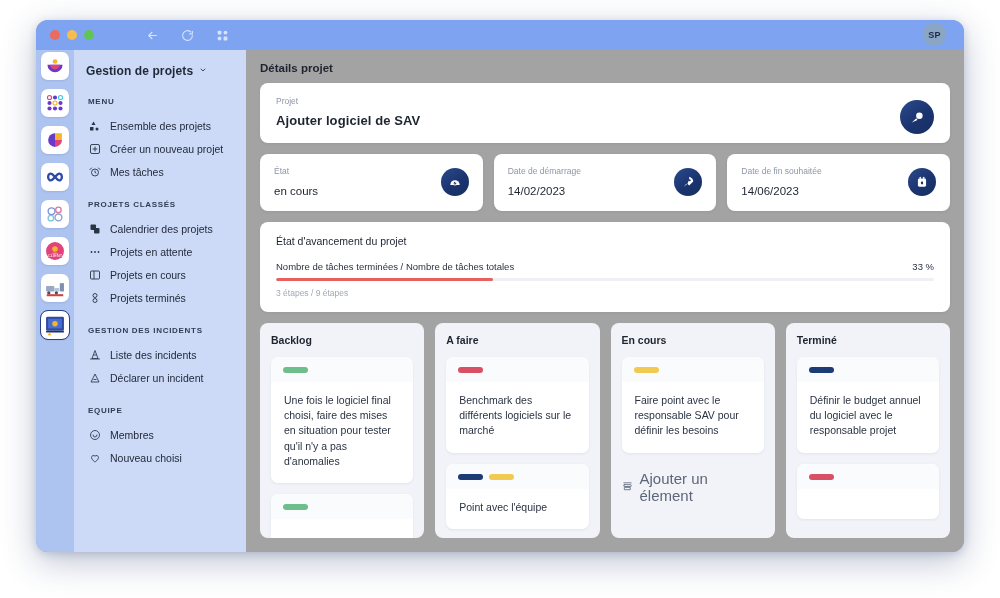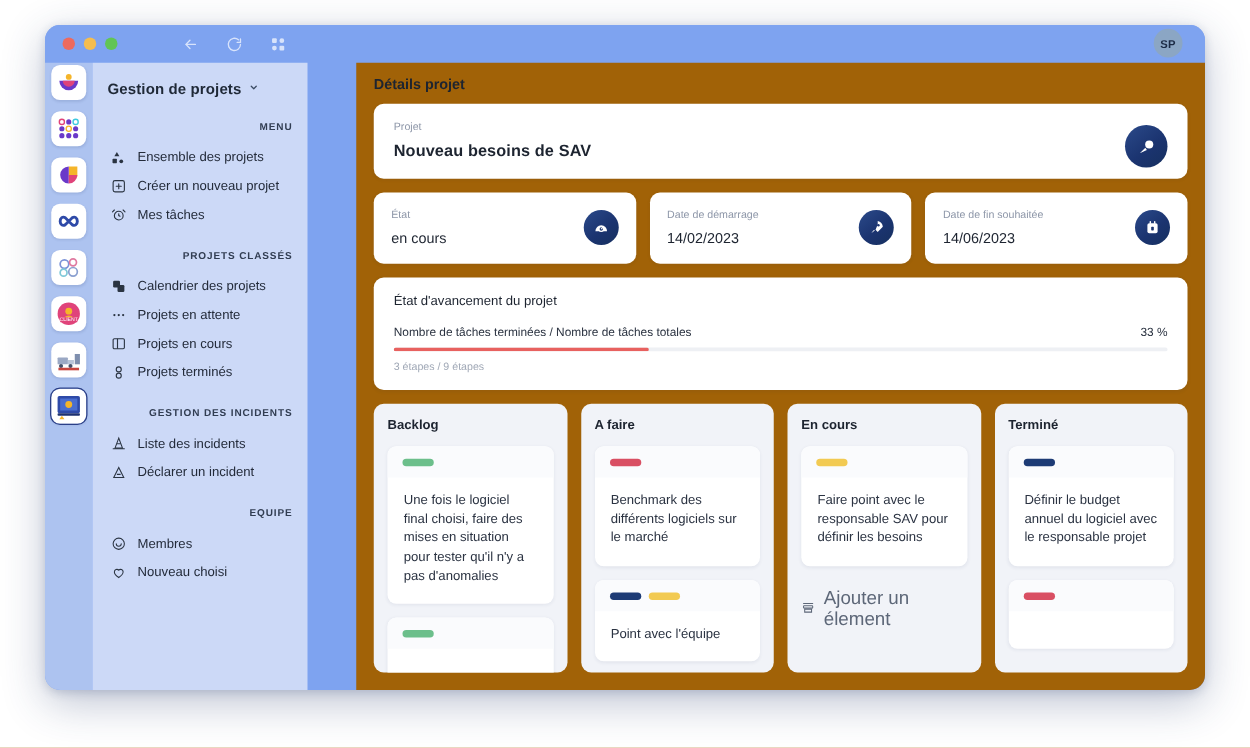--- a/index.html
+++ b/index.html
@@ -90,41 +90,39 @@
     letter-spacing: .1px;
   }
   .chev { color: #3a4a63; font-size: 9px; }
   .side-group { margin-top: 17px; }
   .side-group.first { margin-top: 19px; }
   .group-label {
     font-size: 8px; font-weight: bold; color: #313d52;
     letter-spacing: .7px;
     padding: 0 12px 8px 14px;
     text-transform: uppercase;
-    text-align: right;
   }
   .side-item {
     display: flex; align-items: center; gap: 9px;
     padding: 5px 10px 5px 14px;
     font-size: 10.5px; color: #232b3a;
     cursor: default;
   }
   .side-item .si-icon {
     width: 13px; height: 13px;
     display: flex; align-items: center; justify-content: center;
     color: #2a3442; flex: 0 0 13px;
   }
 
   
   .main {
     flex: 1; min-width: 0;
-    background: #a16207;
+    background: #a3a3a3;
     padding: 12px 14px 0 14px;
     overflow: hidden;
-    margin-left: 39px;
   }
   .main-title {
     font-size: 11.5px; font-weight: bold; color: #1d2430;
     margin-bottom: 9px;
   }
   .card {
     background: #fff;
     border-radius: 8px;
     box-shadow: 0 1px 3px rgba(30,45,90,.07);
   }
@@ -429,21 +427,21 @@
             <span>Nouveau choisi</span>
           </div>
         </div>
       </div>
 
       <div class="main">
         <div class="main-title">Détails projet</div>
 
         <div class="card project-card">
           <div class="lbl">Projet</div>
-          <div class="val-lg">Nouveau besoins de SAV</div>
+          <div class="val-lg">Ajouter logiciel de SAV</div>
           <div class="circ big">
             <svg width="15" height="15" viewBox="0 0 24 24" fill="currentColor">
                 <circle cx="15" cy="9" r="5.2"></circle>
                 <path d="M10 13L3 20l9-4z"></path>
               </svg>
           </div>
         </div>
 
         <div class="row3">
           <div class="card info-card">

